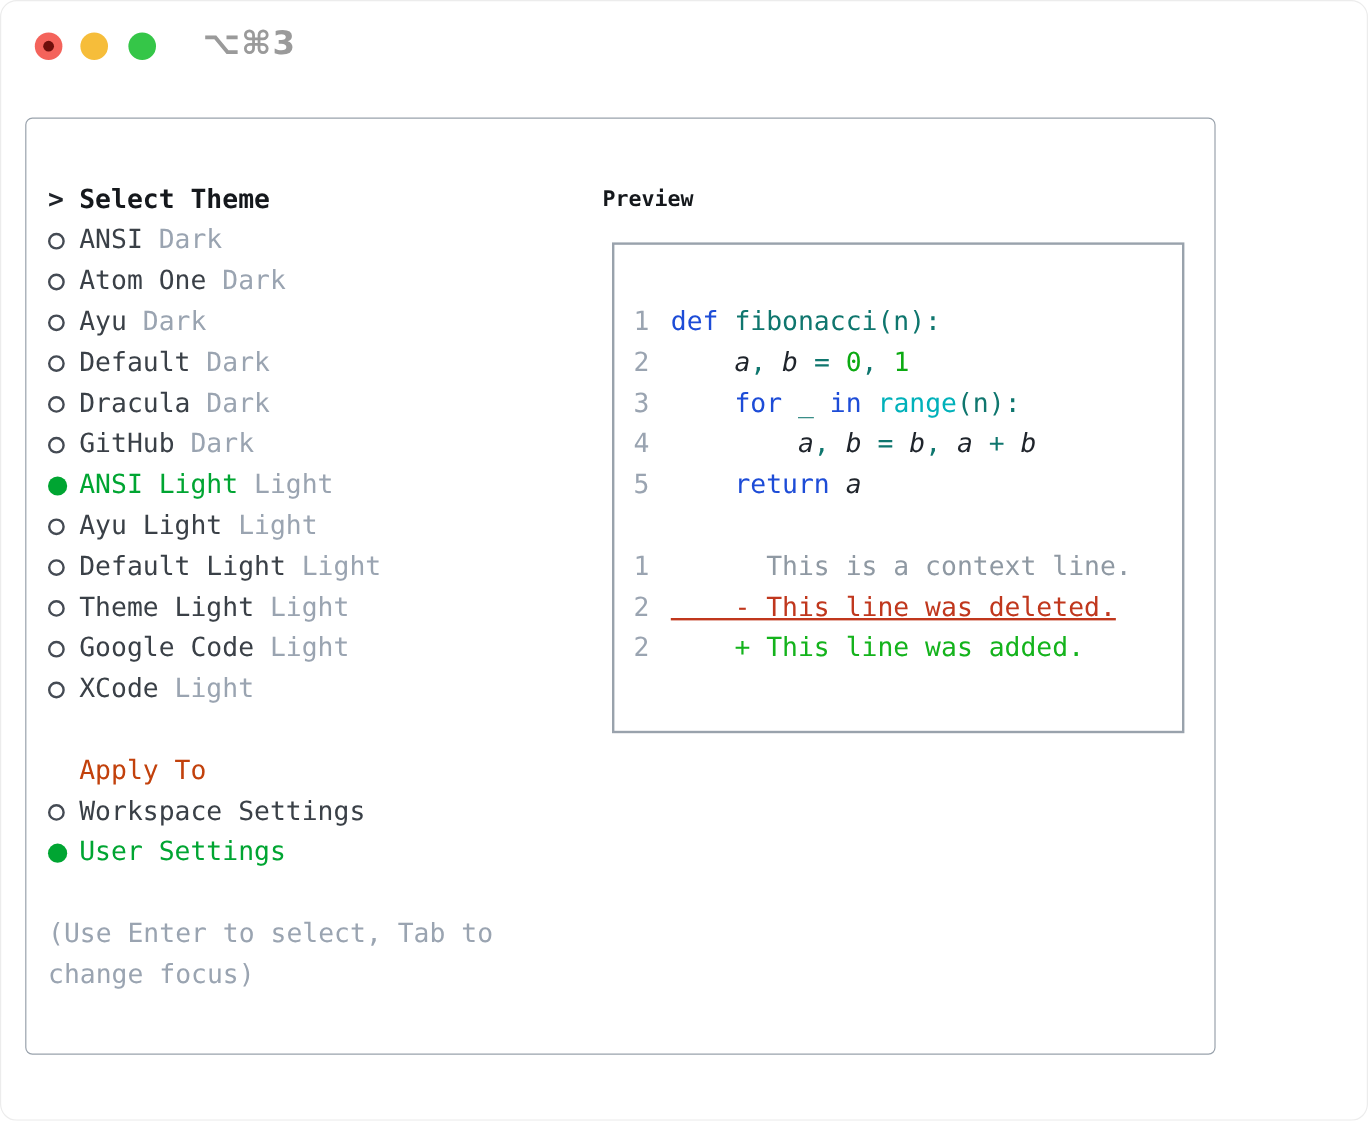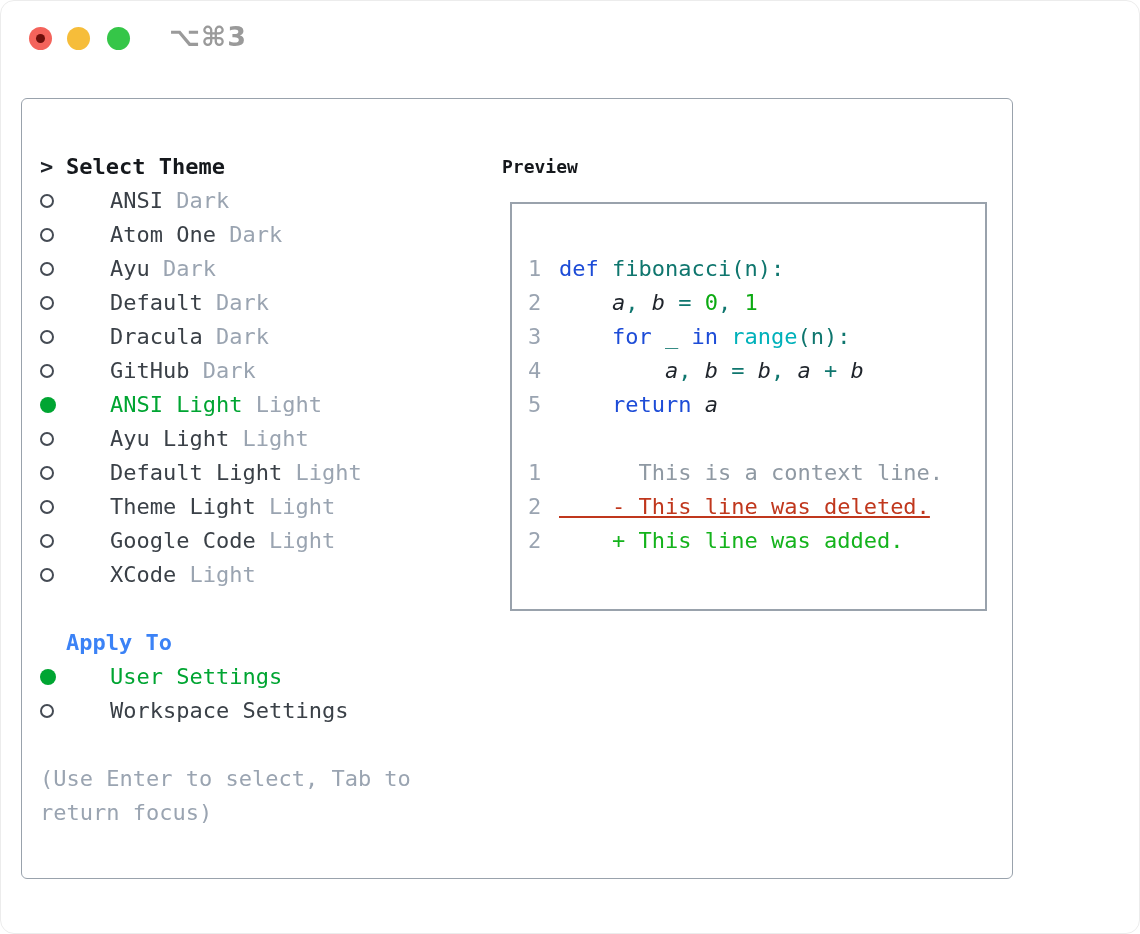--- a/index.html
+++ b/index.html
@@ -19,25 +19,25 @@
   .panel{position:absolute;left:20px;top:97px;width:992px;height:781px;border:1.5px solid #99a2ac;border-radius:6px;box-sizing:border-box;}
 
   
   .left-col{position:absolute;left:18px;top:51px;font-size:22px;line-height:34px;color:var(--text-dark);}
   .row{display:flex;height:34px;align-items:center;white-space:pre;}
   .marker{width:26px;flex:0 0 26px;display:flex;align-items:center;}
   .hdr-marker{font-weight:bold;color:#20242a;}
   .hdr-label{font-weight:bold;color:#15181c;}
   .radio{width:14px;height:14px;box-sizing:border-box;border:2px solid #454b54;border-radius:50%;}
   .radio.sel{width:16px;height:16px;border:none;background:var(--accent-green);}
-  .t-name{color:var(--text-dark);margin-left:44px;}
+  .t-name{color:var(--text-dark);}
   .t-name.sel{color:var(--accent-green);}
   .t-tag{color:var(--muted-gray);}
   .spacer{height:34px;}
-  .apply-hdr{color:#3b82f6;font-weight:bold;}
+  .apply-hdr{color:#c2410c;}
   .hint{color:var(--muted-gray);white-space:pre;}
 
   
   .preview-label{position:absolute;left:480px;top:51px;font-size:18px;line-height:34px;font-weight:bold;color:#15181c;}
   .preview-box{position:absolute;left:488px;top:103px;width:477px;height:409px;border:2px solid #99a2ac;box-sizing:border-box;background:#fff;}
   .preview-content{padding:48px 0 0 16px;font-size:22px;line-height:34px;}
   .pline{display:flex;height:34px;white-space:pre;}
   .ln{flex:0 0 31px;color:var(--muted-gray);}
   .code{white-space:pre;color:#1f242b;}
   .tok-kw{color:var(--keyword-blue);}
@@ -85,28 +85,28 @@
         </div>
 
       <div class="spacer"></div>
 
       <div class="row">
         <span class="marker"></span>
         <span class="apply-hdr">Apply To</span>
       </div>
 
       <div id="apply-list">
+          <div class="row"><span class="marker"><span class="radio"></span></span><span class="t-name">Workspace Settings</span></div>
           <div class="row"><span class="marker"><span class="radio sel"></span></span><span class="t-name sel">User Settings</span></div>
-          <div class="row"><span class="marker"><span class="radio"></span></span><span class="t-name">Workspace Settings</span></div>
         </div>
 
       <div class="spacer"></div>
 
       <div class="hint">(Use Enter to select, Tab to</div>
-      <div class="hint">return focus)</div>
+      <div class="hint">change focus)</div>
     </div>
 
     <div class="preview-label">Preview</div>
 
     <div class="preview-box">
       <div class="preview-content" id="preview-content">
           <div class="pline"><span class="ln">1</span><span class="code"><span class="tok-kw">def</span><span class="tok-plain"> fibonacci(n):</span></span></div>
           <div class="pline"><span class="ln">2</span><span class="code"><span class="tok-plain">    </span><span class="tok-var">a</span><span class="tok-plain">, </span><span class="tok-var">b</span><span class="tok-plain"> = </span><span class="tok-num">0</span><span class="tok-plain">, </span><span class="tok-num">1</span></span></div>
           <div class="pline"><span class="ln">3</span><span class="code"><span class="tok-plain">    </span><span class="tok-kw">for</span><span class="tok-plain"> _ </span><span class="tok-kw">in</span><span class="tok-plain"> </span><span class="tok-builtin">range</span><span class="tok-plain">(n):</span></span></div>
           <div class="pline"><span class="ln">4</span><span class="code"><span class="tok-plain">        </span><span class="tok-var">a</span><span class="tok-plain">, </span><span class="tok-var">b</span><span class="tok-plain"> = </span><span class="tok-var">b</span><span class="tok-plain">, </span><span class="tok-var">a</span><span class="tok-plain"> + </span><span class="tok-var">b</span></span></div>

